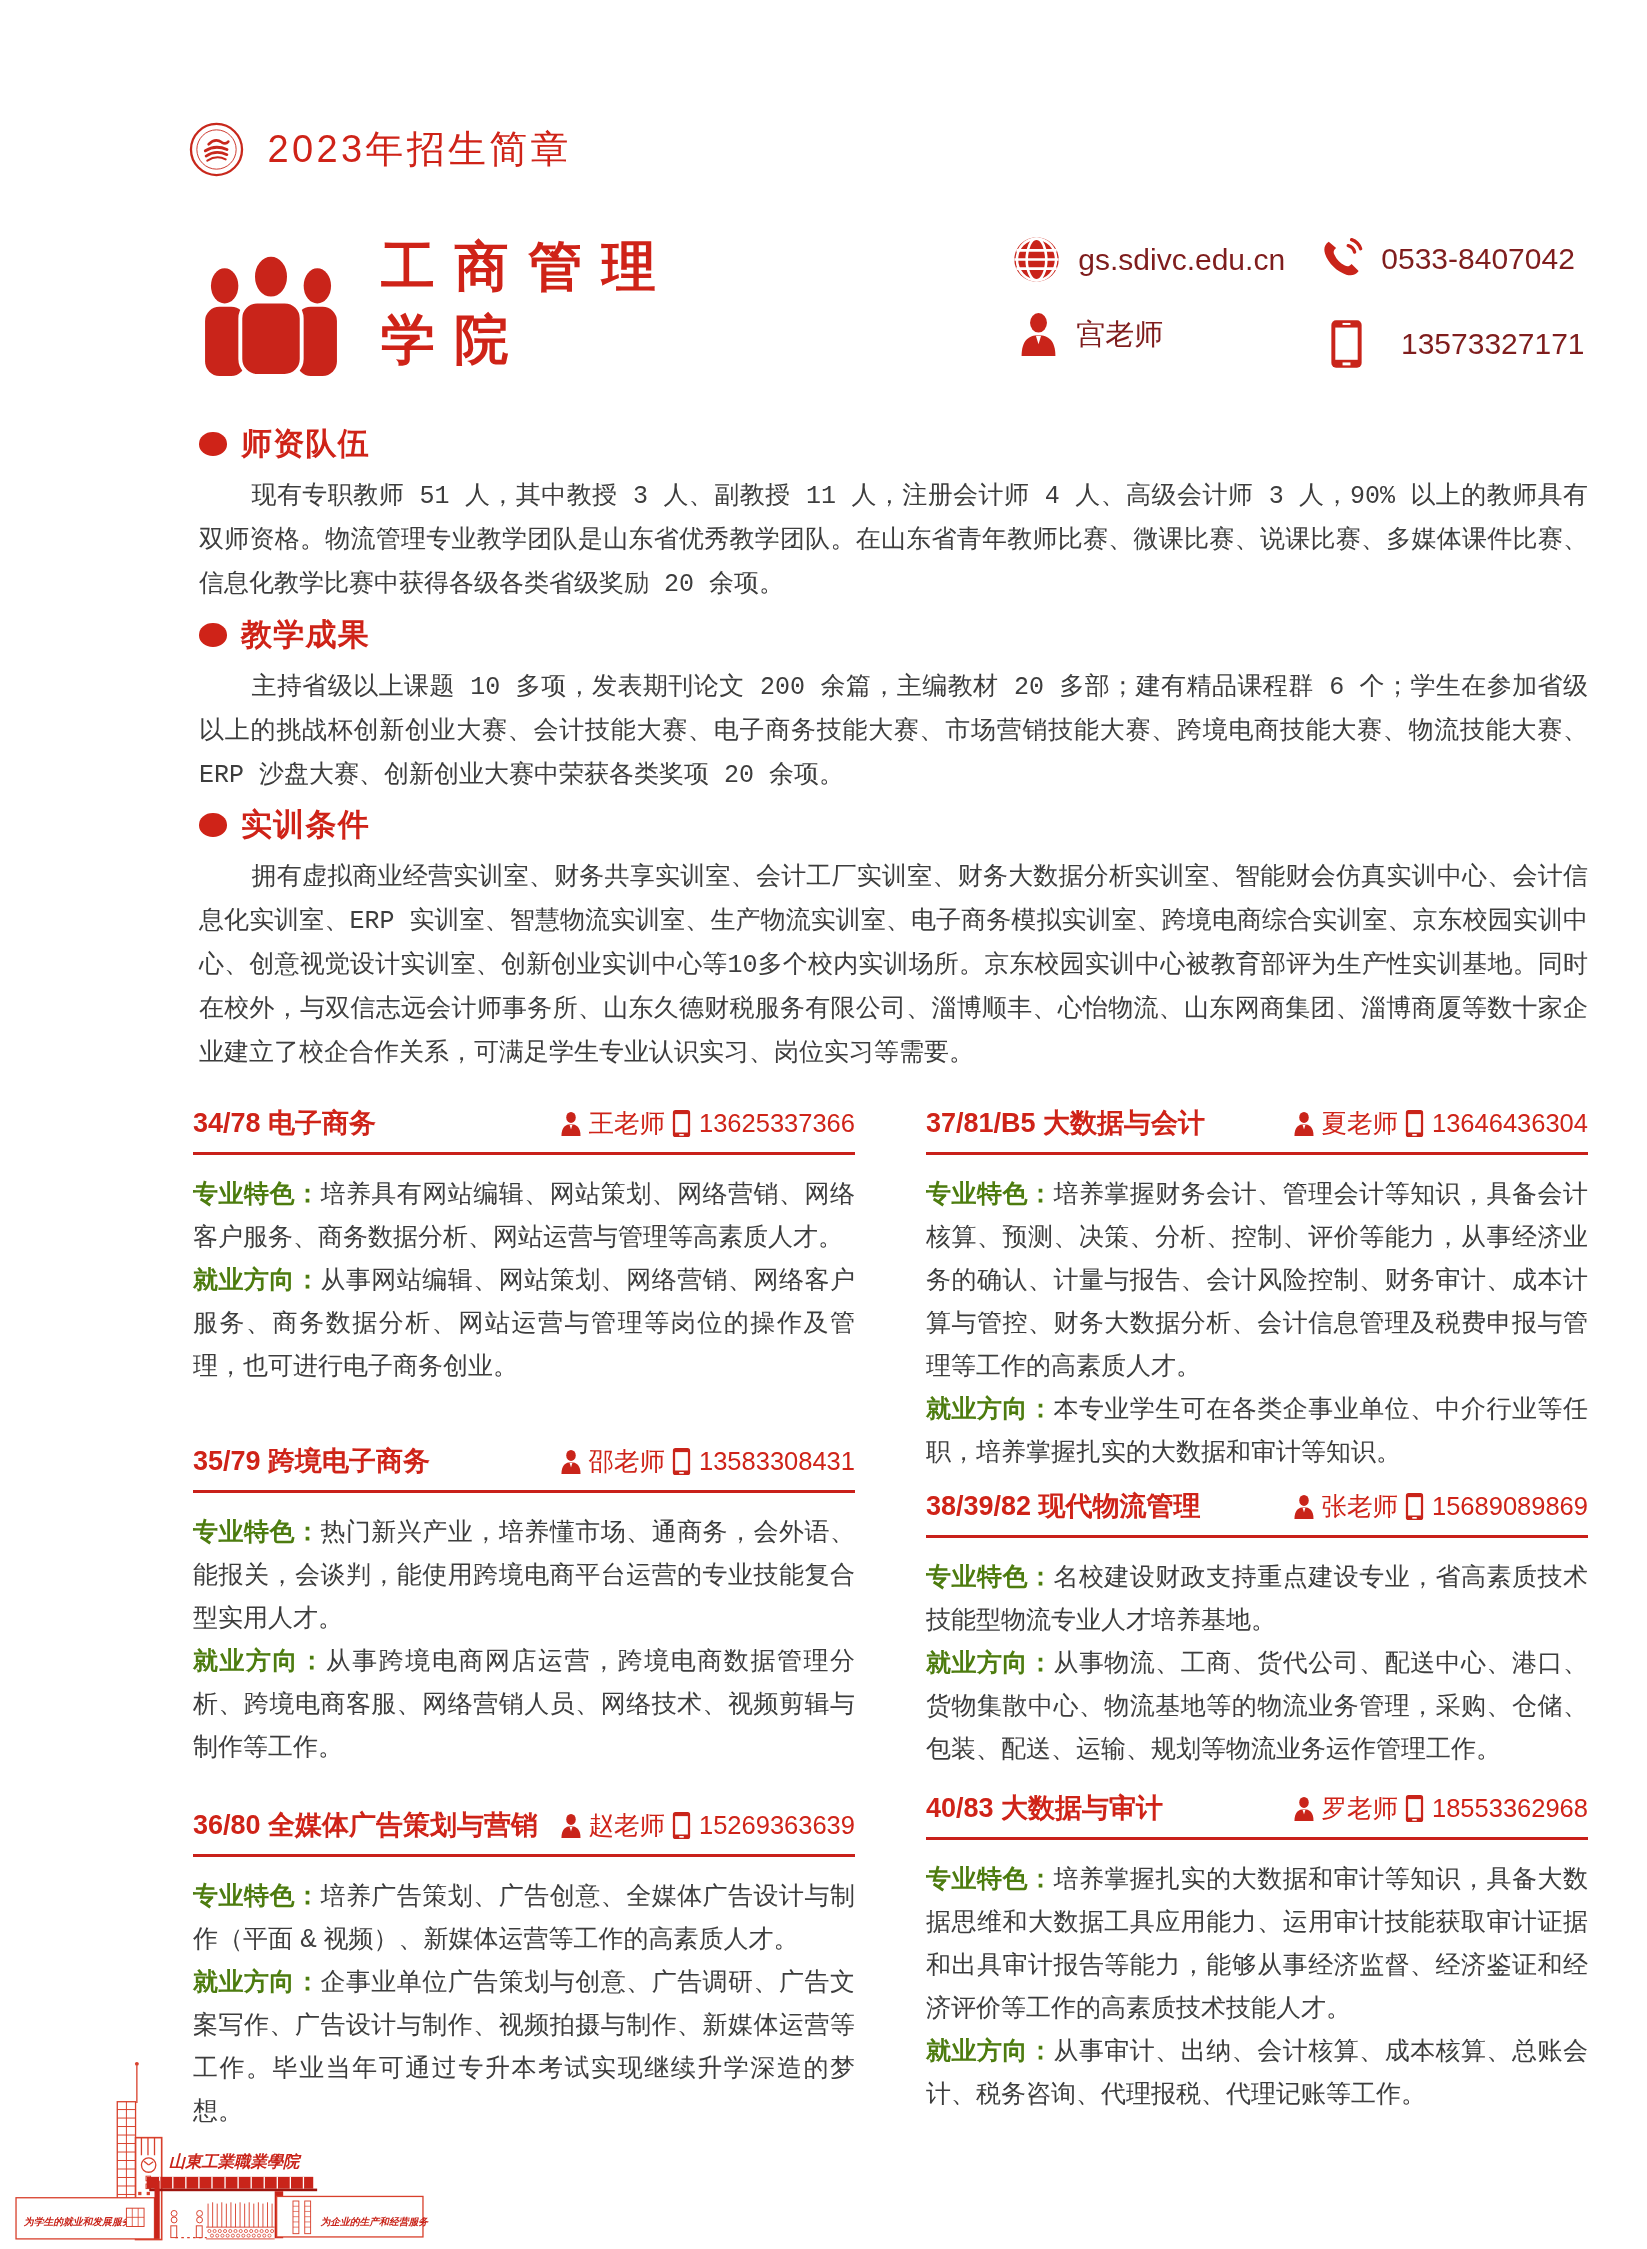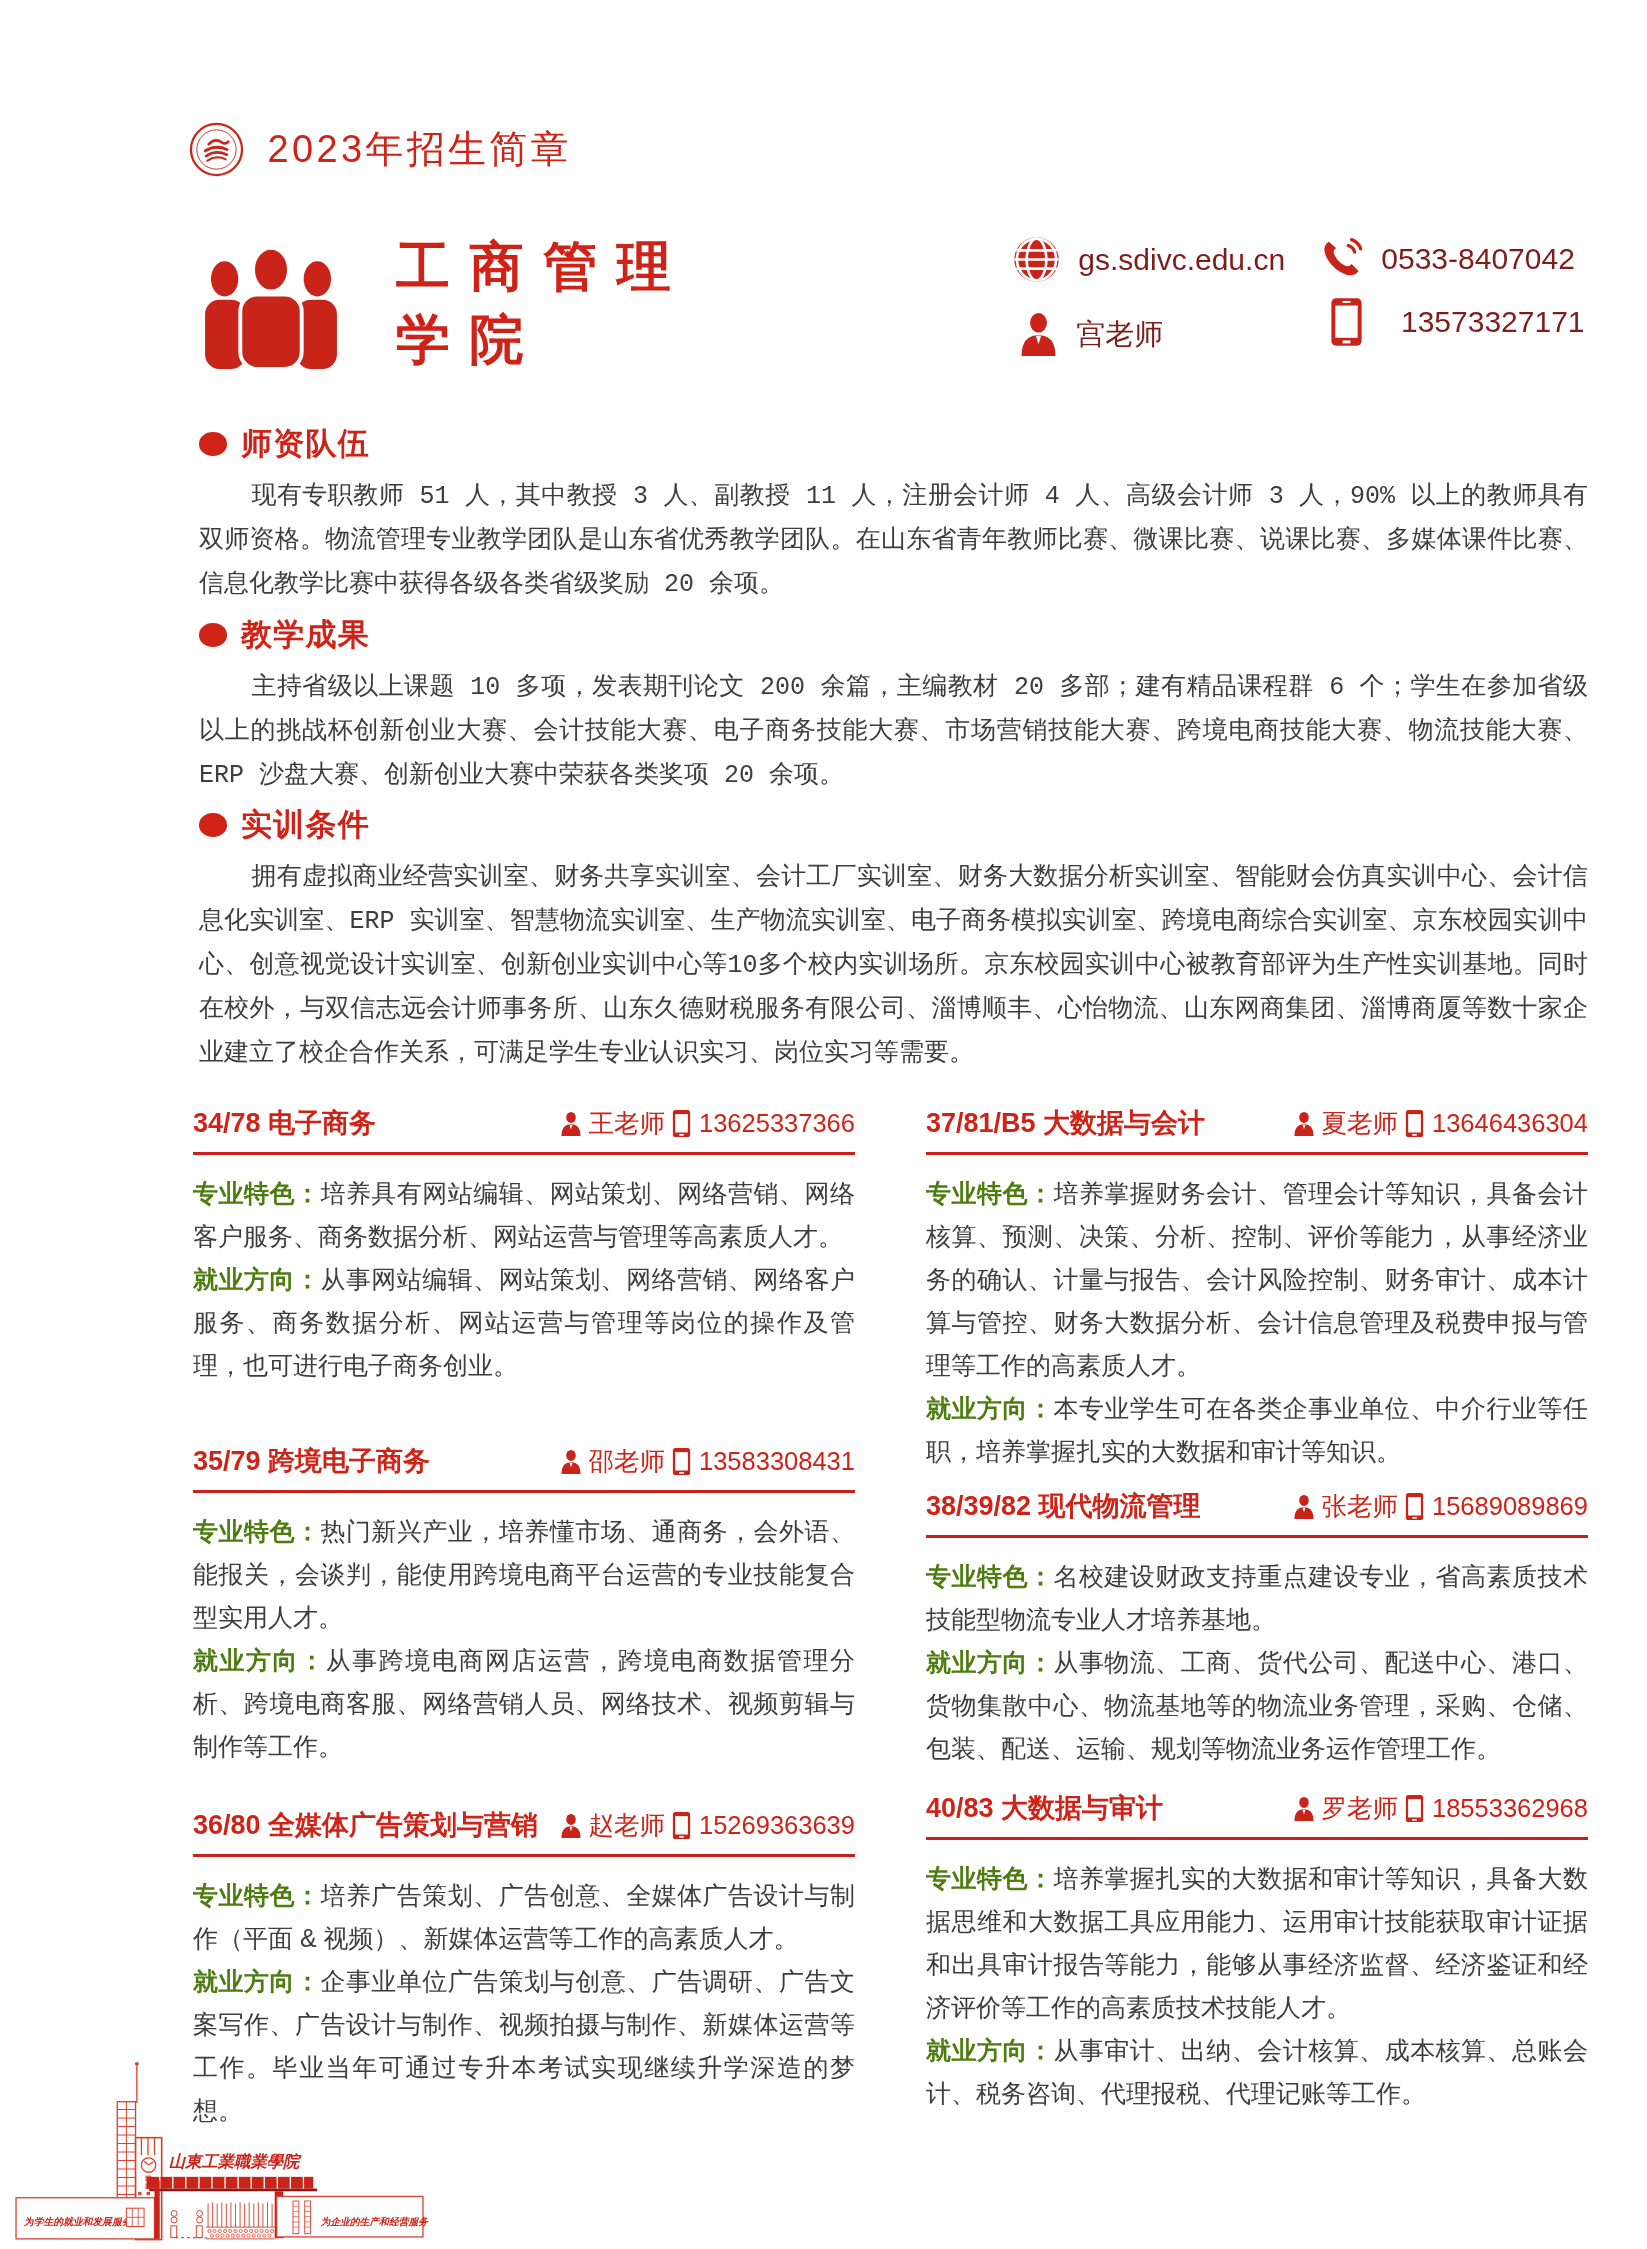--- a/index.html
+++ b/index.html
@@ -2,30 +2,30 @@
 <html style="font-size:10.5px"><head>
 <meta charset="utf-8">
 <style>
   html,body{margin:0;padding:0;background:#ffffff;}
   .page{position:relative;width:1647px;height:2250px;background:#ffffff;overflow:hidden;
         font-family:"Liberation Sans",sans-serif;color:#3d3d3d;}
   
   .brand{position:absolute;left:189px;top:122px;display:flex;align-items:center;gap:23.6px;}
   .brand-title{font-size:38px;letter-spacing:3.3px;color:#cf2318;font-weight:500;white-space:nowrap;}
   
-  .college{position:absolute;left:192px;top:230px;display:flex;align-items:center;gap:15px;}
+  .college{position:absolute;left:192px;top:230px;display:flex;align-items:flex-end;}
   .college-name{margin-left:31px;font-size:54px;font-weight:bold;color:#cf2318;
                 letter-spacing:19.6px;line-height:73px;white-space:nowrap;}
   
   .contact-item{position:absolute;display:flex;align-items:center;gap:18.3px;color:#7f1d1d;
                 font-size:30px;white-space:nowrap;}
   .c-web{left:1013px;top:236px;}
   .c-tel{left:1320px;top:237px;}
   .c-teacher{left:1019px;top:313px;font-size:29px;}
-  .c-mob{left:1328px;top:297px;gap:36px;}
+  .c-mob{left:1328px;top:319px;gap:36px;}
   
   .section{position:absolute;left:199px;width:1389px;font-family:Liberation Mono, monospace;}
   .sec-0{top:423px;}.sec-1{top:614px;}.sec-2{top:804px;}
   .sec-head{display:flex;align-items:center;gap:14.4px;}
   .bullet{width:27.5px;height:23.6px;border-radius:50%;background:#cf2318;flex:0 0 auto;}
   .sec-title{font-size:31px;font-weight:bold;color:#cf2318;letter-spacing:1.3px;}
   .sec-body{margin-top:9.8px;font-size:25px;line-height:44px;color:#3d3d3d;
             text-align:justify;text-indent:2.1em;}
   
   .major{position:absolute;width:662px;}

